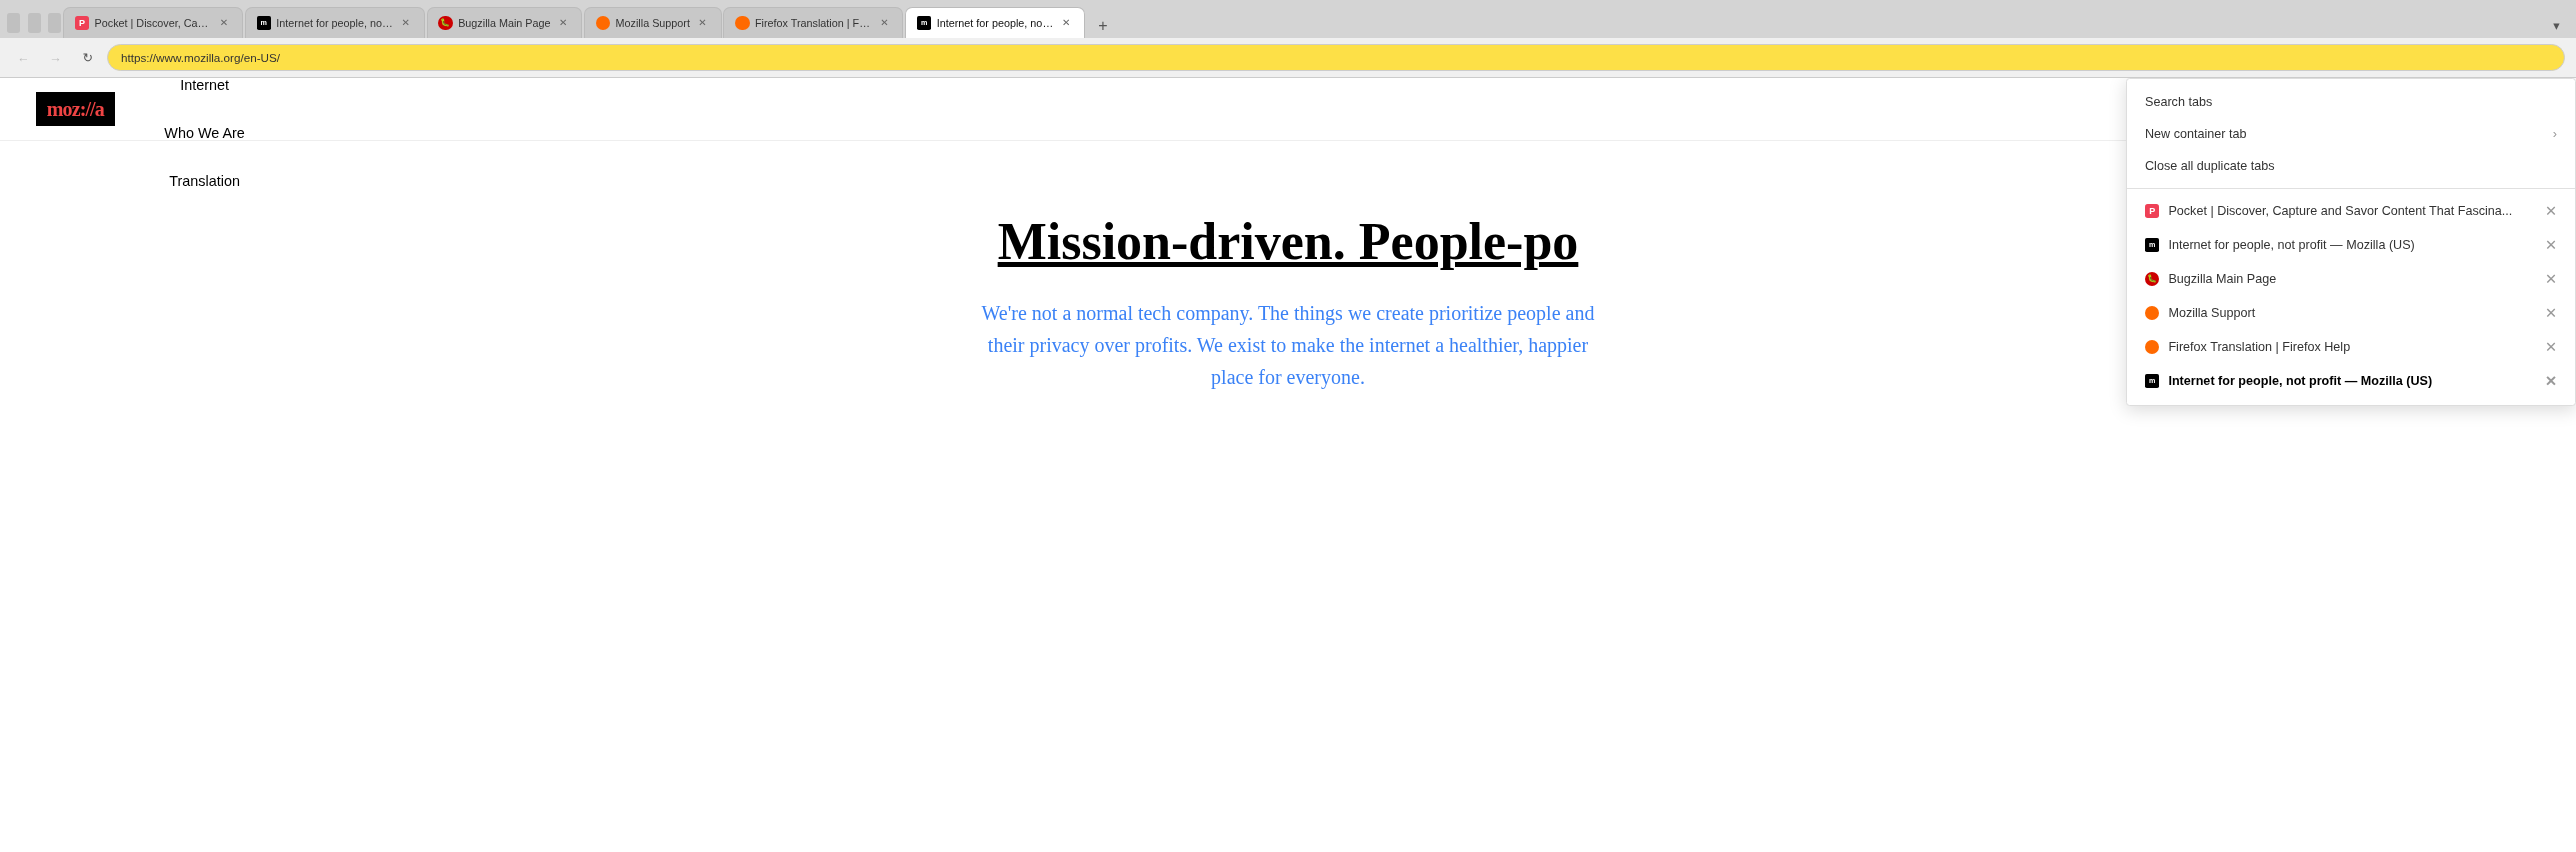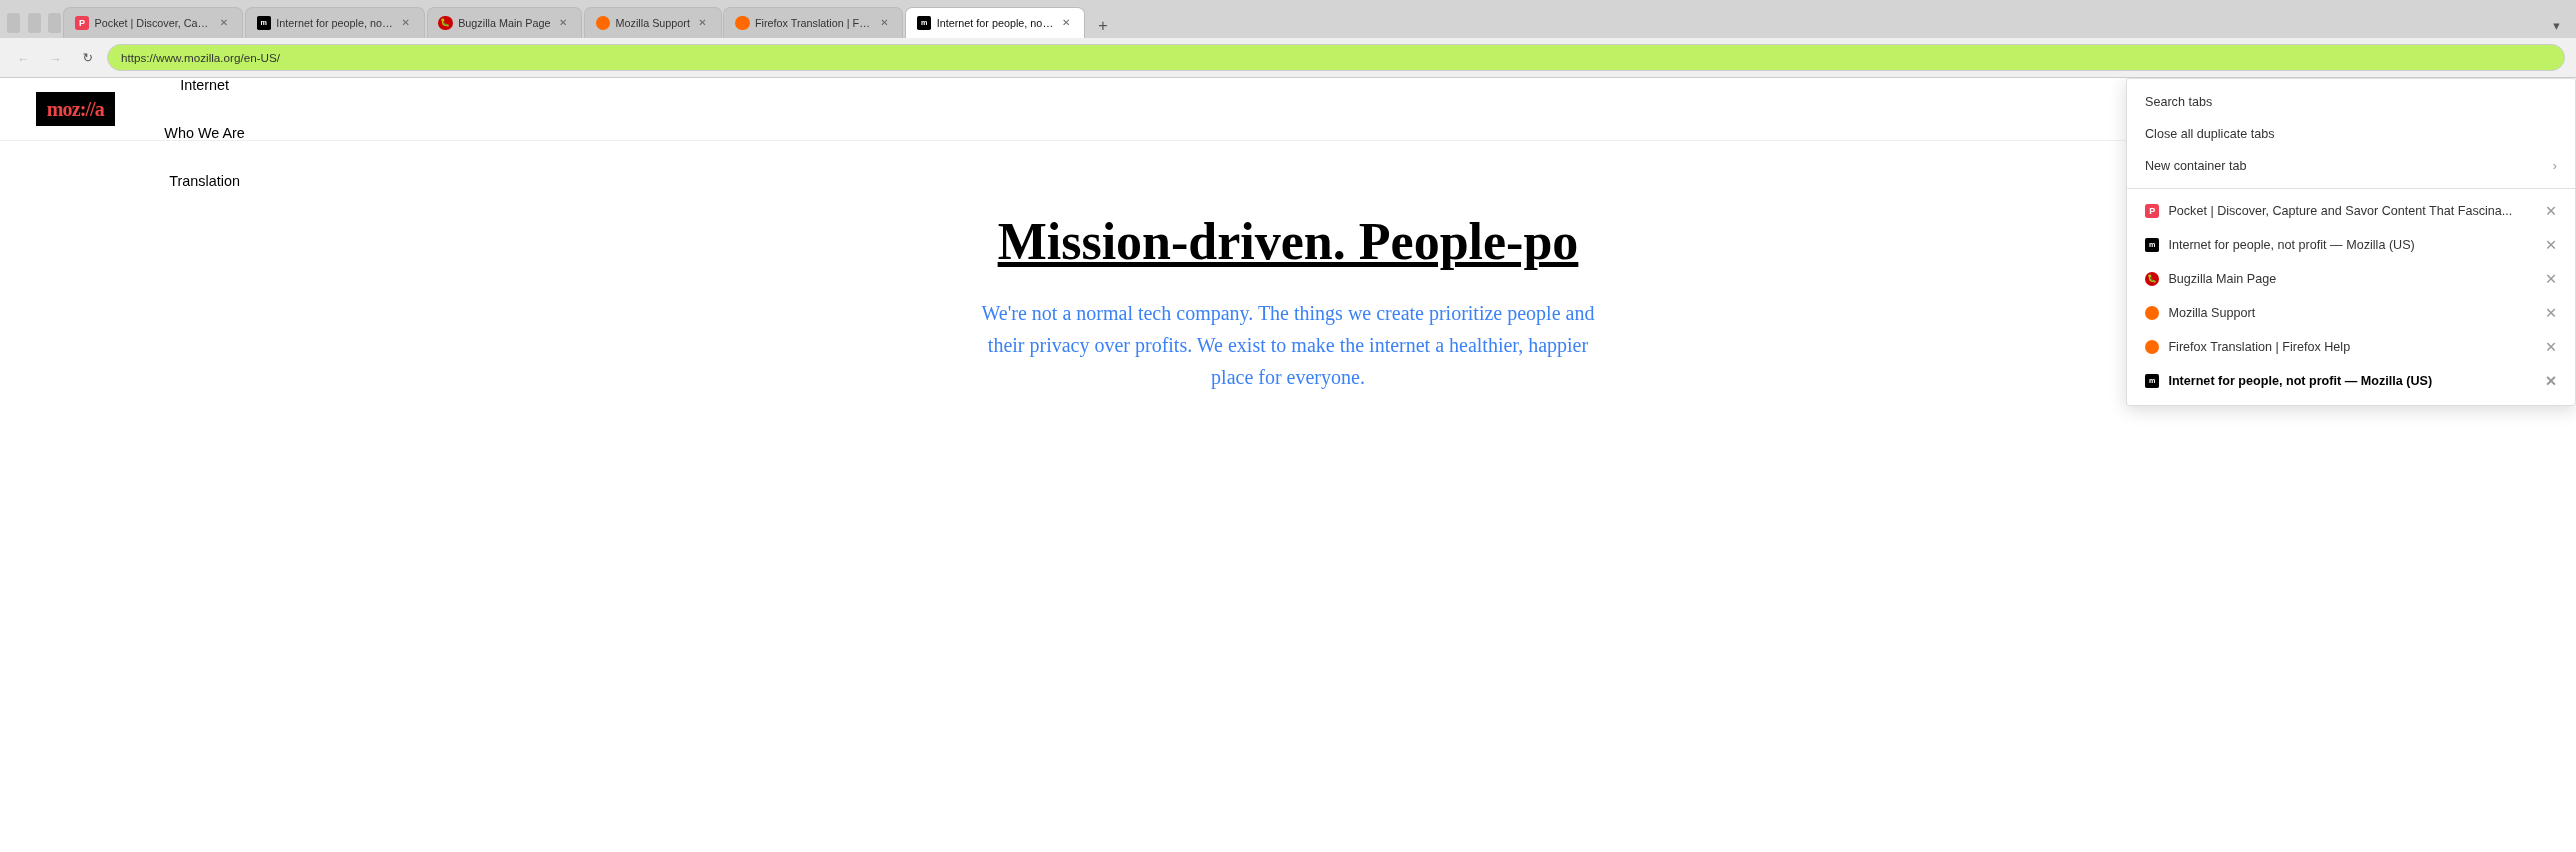--- a/index.html
+++ b/index.html
@@ -118,21 +118,21 @@
       cursor: pointer;
       color: #555;
       font-size: 12.6px;
     }
 
     .toolbar-btn.disabled { color: #bbb; cursor: default; }
 
     .address-bar {
       flex: 1;
       height: 27px;
-      background: #bef264;
+      background: #fde047;
       border: 0.9px solid #ccc;
       border-radius: 13.5px;
       display: flex;
       align-items: center;
       padding: 0 12.6px;
       font-size: 11.7px;
       color: #333;
     }
 
     
@@ -382,25 +382,25 @@
   <div class="hero">
     <h1 class="hero-title">Mission-driven. People-po</h1>
     <p class="hero-subtitle">We're not a normal tech company. The things we create prioritize people and their privacy over profits. We exist to make the internet a healthier, happier place for everyone.</p>
   </div>
 
   <div class="dropdown-overlay">
     <div class="dropdown-item">
       <span class="dropdown-item-label">Search tabs</span>
     </div>
     <div class="dropdown-item">
-      <span class="dropdown-item-label">Close all duplicate tabs</span>
-    </div>
-    <div class="dropdown-item">
       <span class="dropdown-item-label">New container tab</span>
       <span class="dropdown-arrow">›</span>
+    </div>
+    <div class="dropdown-item">
+      <span class="dropdown-item-label">Close all duplicate tabs</span>
     </div>
 
     <div class="dropdown-divider"></div>
 
     <div class="dropdown-item">
       <div class="tab-favicon favicon-pocket">P</div>
       <span class="dropdown-item-label">Pocket | Discover, Capture and Savor Content That Fascina...</span>
       <span class="dropdown-close-btn">✕</span>
     </div>
 

